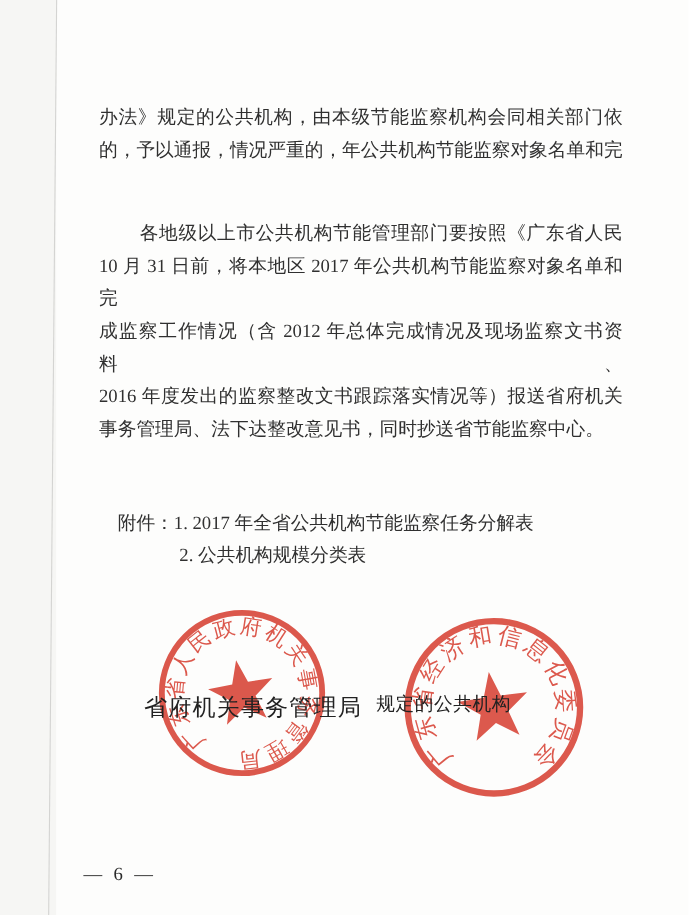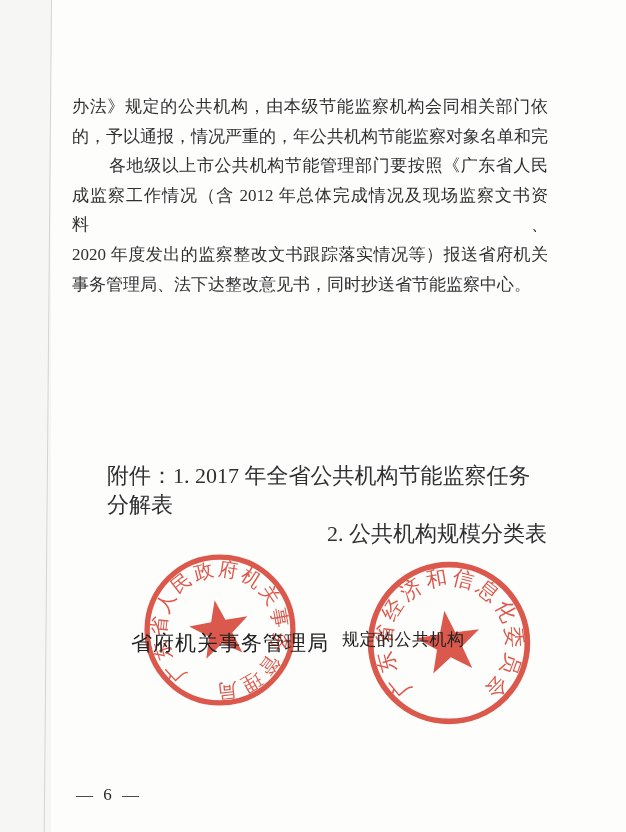--- a/index.html
+++ b/index.html
@@ -12,35 +12,35 @@
   .scan-margin{
     position:absolute;left:0;top:0;width:51px;height:832px;
     background:#f6f6f4;
   }
   .scan-edge-line{
     position:absolute;left:51px;top:0;width:1px;height:840px;
     background:#d4d4d2;
     transform:rotate(0.5deg);transform-origin:top left;
   }
   .body-text{
-    position:absolute;left:72px;top:92px;width:476px;
+    position:absolute;left:90px;top:92px;width:476px;
     font-size:17px;line-height:29.6px;
   }
   .para{margin:0;}
   .para .line{
     text-align:justify;
     text-align-last:justify;
   }
   .para .line:last-child{text-align-last:left;}
-  .para2 .line:first-child{padding-left:37px;}
+  .para2 .line:first-child{padding-left:37px;margin-top:46px;}
   .attachment{
     position:absolute;left:107px;top:461px;width:440px;
-    font-size:22px;line-height:29px;
+    font-size:17px;line-height:29px;
   }
-  .att-line-2{padding-left:56px;text-align:right;}
+  .att-line-2{padding-left:56px;}
   .seal{position:absolute;}
   .seal-left{left:140px;top:550px;width:160px;height:160px;}
   .seal-right{left:363px;top:557px;width:172px;height:172px;}
   .sig-name{
     position:absolute;font-size:21px;letter-spacing:1px;color:#222;
     white-space:nowrap;
   }
   .sig-name-left{left:131px;top:629px;}
   .sig-name-right{left:342px;top:628px;font-size:17px;letter-spacing:0.5px;}
   .sig-date{
@@ -60,22 +60,23 @@
   <div class="scan-margin"></div>
   <div class="scan-edge-line"></div>
 
   <div class="body-text">
     <div class="para para1">
         <div class="line">办法》规定的公共机构，由本级节能监察机构会同相关部门依</div>
         <div class="line">的，予以通报，情况严重的，年公共机构节能监察对象名单和完</div>
       </div>
     <div class="para para2">
         <div class="line">各地级以上市公共机构节能管理部门要按照《广东省人民</div>
+        <div class="line">10 月 31 日前，将本地区 2017 年公共机构节能监察对象名单和完</div>
         <div class="line">成监察工作情况（含 2012 年总体完成情况及现场监察文书资料、</div>
-        <div class="line">2020 年度发出的监察整改文书跟踪落实情况等）报送省府机关</div>
+        <div class="line">2016 年度发出的监察整改文书跟踪落实情况等）报送省府机关</div>
         <div class="line">事务管理局、法下达整改意见书，同时抄送省节能监察中心。</div>
       </div>
   </div>
 
   <div class="attachment">
     <div class="att-line-1">
       <span>附件：</span><span>1. 2017 年全省公共机构节能监察任务分解表</span>
     </div>
     <div class="att-line-2">
       <span>2. 公共机构规模分类表</span>

